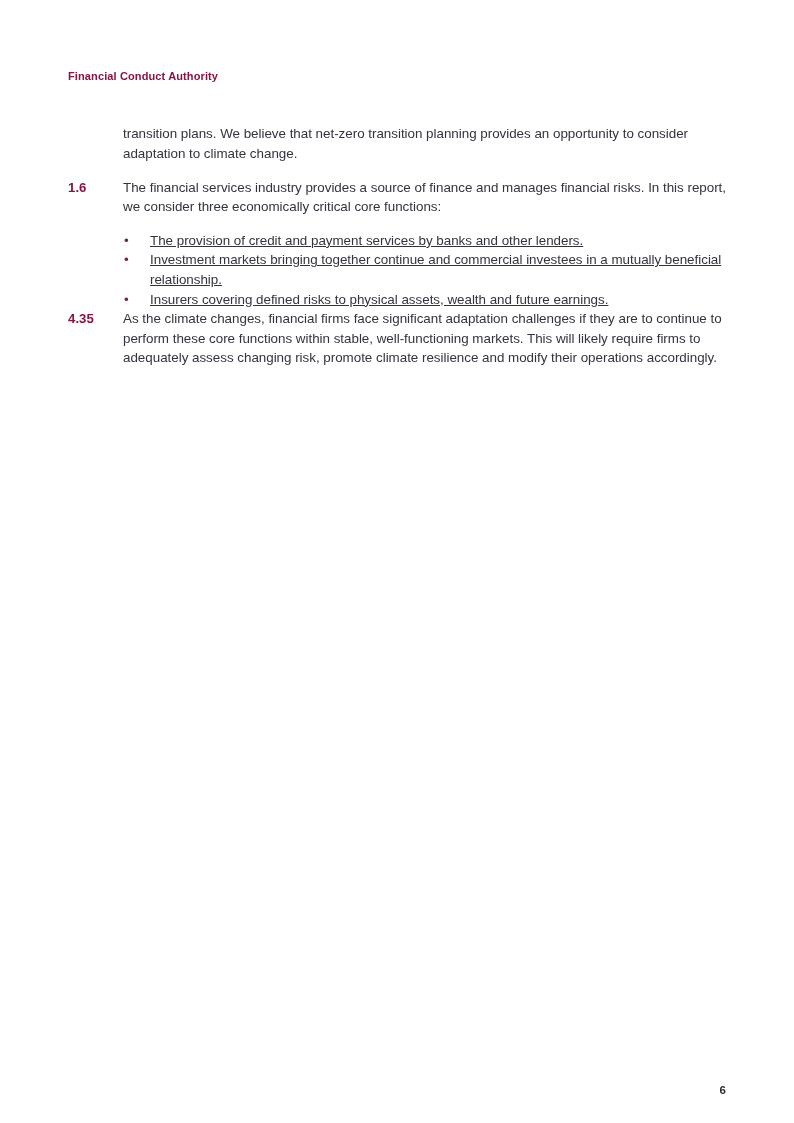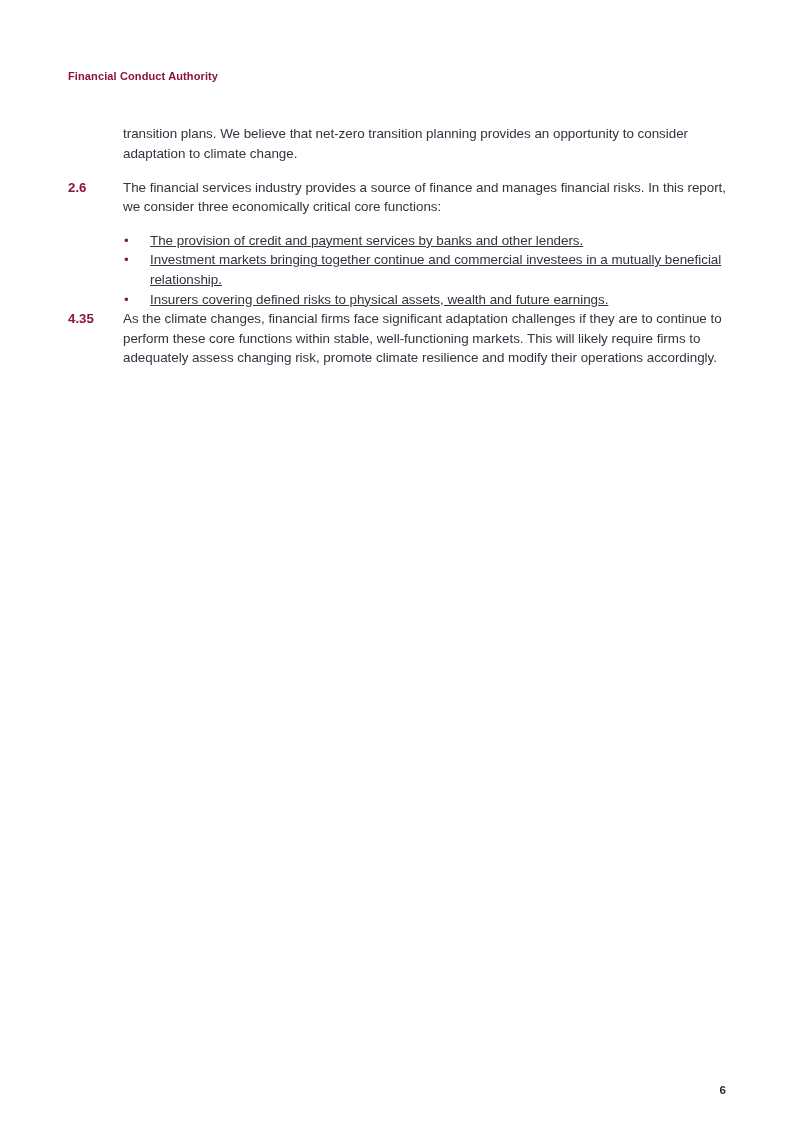--- a/index.html
+++ b/index.html
@@ -124,21 +124,21 @@
   <div class="page-header">Financial Conduct Authority</div>
 
   <div class="body-column">
 
     <div class="para">
       <span class="para-num"></span>
       <span class="para-text">transition plans. We believe that net-zero transition planning provides an opportunity to consider adaptation to climate change.</span>
     </div>
 
     <div class="para">
-      <span class="para-num">2.6</span>
+      <span class="para-num">1.6</span>
       <span class="para-text">The financial services industry provides a source of finance and manages financial risks. In this report, we consider three economically critical core functions:</span>
     </div>
 
     <ul class="bullet-list">
       <li class="bullet-item">
         <span class="bullet-marker">•</span>
         <span class="bullet-text">The provision of credit and payment services by banks and other lenders.</span>
       </li>
       <li class="bullet-item">
         <span class="bullet-marker">•</span>

